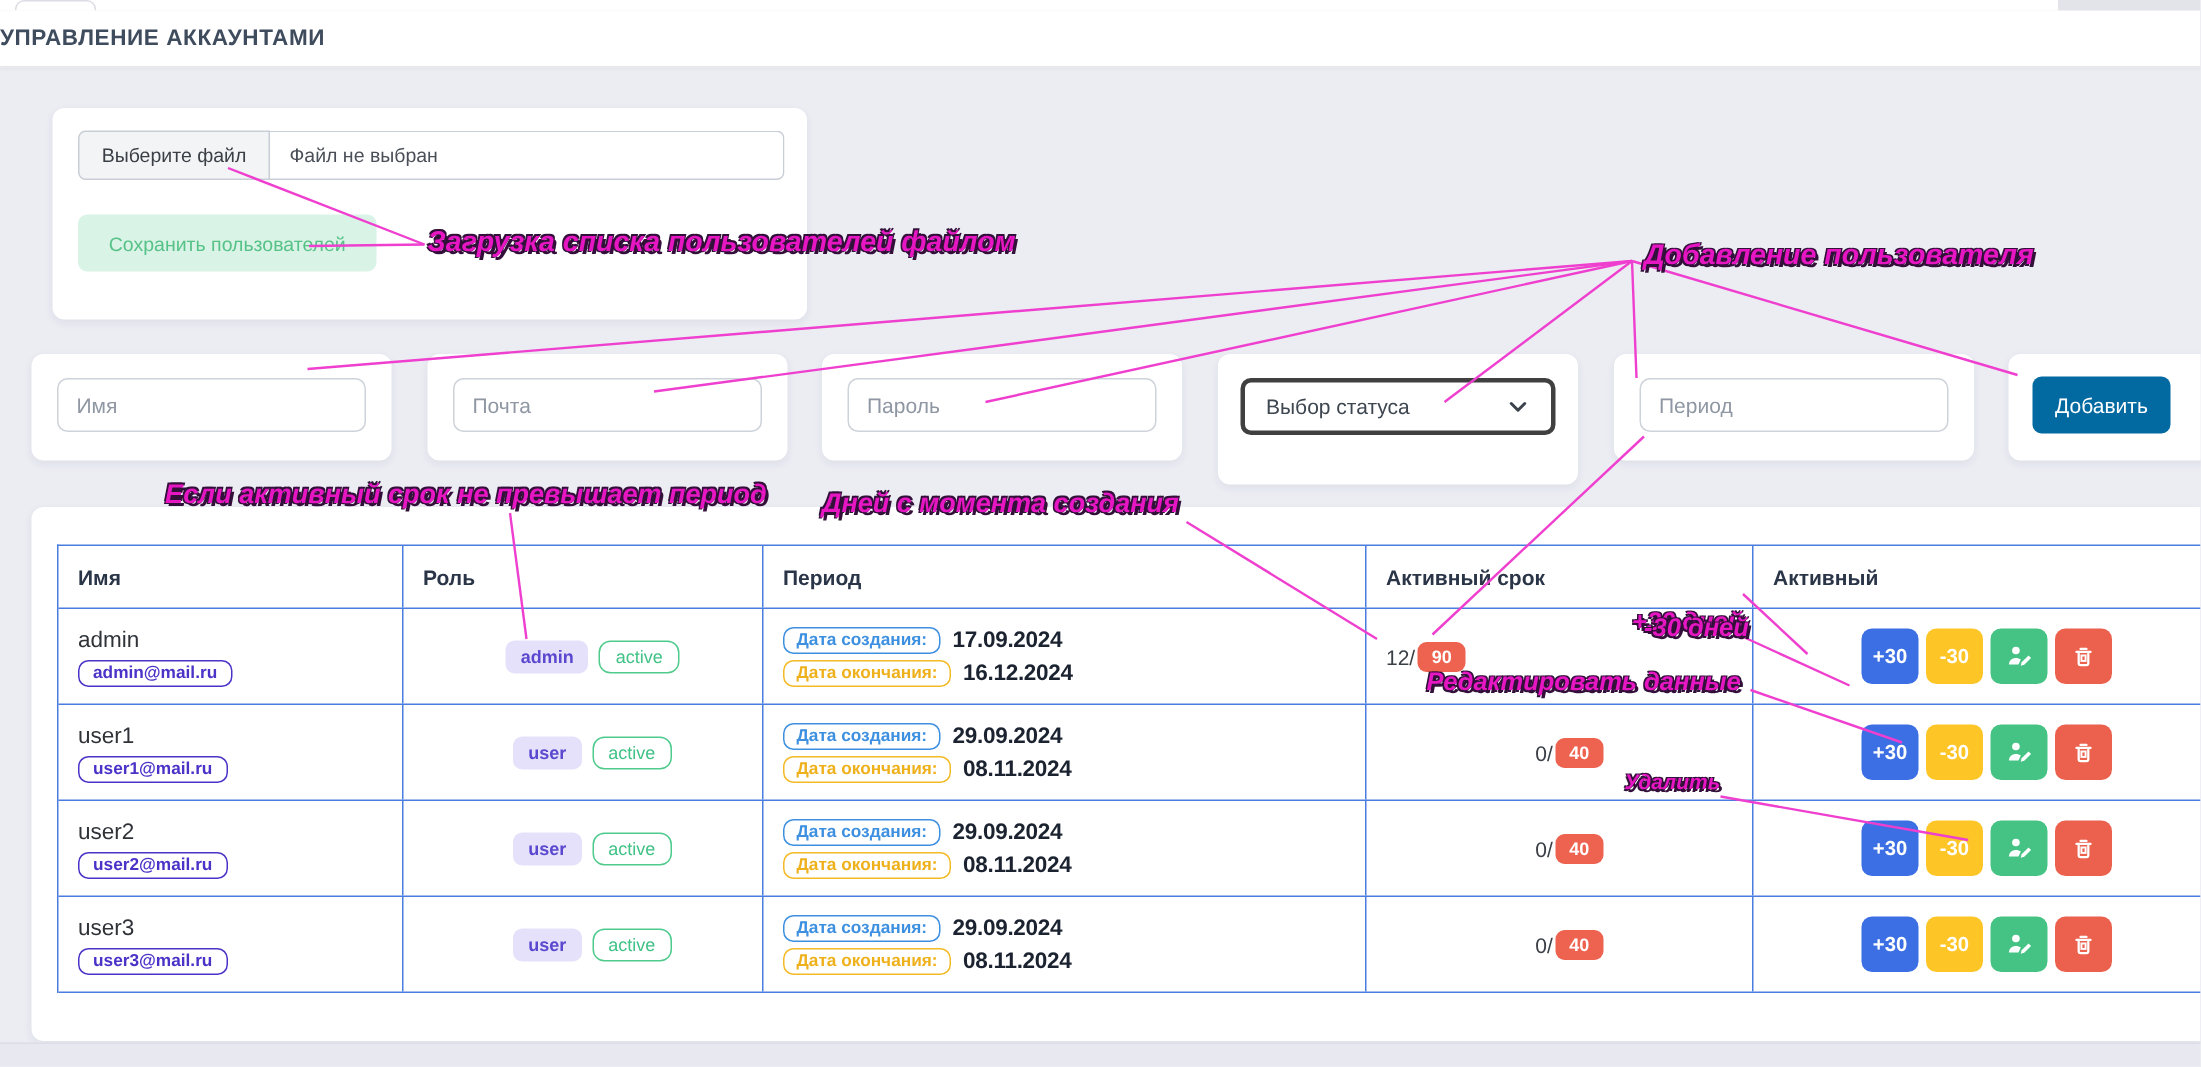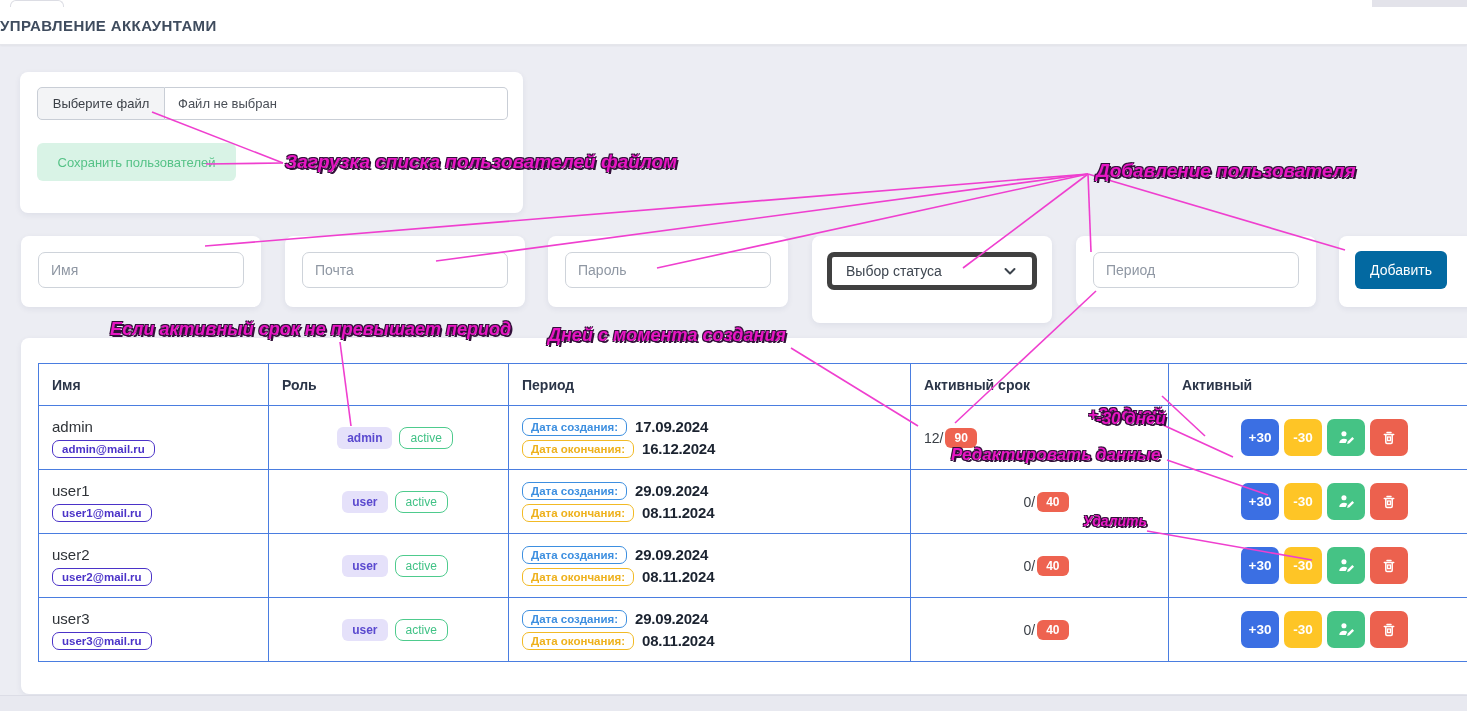--- a/index.html
+++ b/index.html
@@ -20,41 +20,41 @@
 
   
   .header-bar { left:0; top:7px; width:1467px; height:38px; background:#ffffff;
     border-bottom:1px solid #e5e6eb; box-shadow:0 1px 2px rgba(0,0,0,.05);
     display:flex; align-items:center; }
   .page-title { font-size:15px; font-weight:bold; color:#3f4c5e; letter-spacing:.4px; }
 
   .card { background:#ffffff; border-radius:8px; box-shadow:0 2px 6px rgba(30,40,80,.07); }
 
   
-  .upload-card { left:20px; top:72px; width:503px; height:141px;text-decoration:underline; }
+  .upload-card { left:35px; top:72px; width:503px; height:141px;text-decoration:underline; }
   .file-group { left:17px; top:15px; width:471px; height:33px; display:flex; }
   .file-label { width:128px; height:33px; background:#f3f4f6; border:1px solid #c9ced6;
     border-radius:5px 0 0 5px; display:flex; align-items:center; justify-content:center;
     font-size:13px; color:#3a3f46; }
   .file-name { flex:1; height:33px; background:#fff; border:1px solid #c9ced6; border-left:none;
     border-radius:0 5px 5px 0; display:flex; align-items:center; padding-left:13px;
     font-size:13px; color:#4a4f57; }
   .save-users-btn { left:17px; top:71px; width:199px; height:38px; background:#d9f3e6;
     border:none; border-radius:6px; font-size:13px; color:#56c287; cursor:pointer;
     font-family:inherit; }
 
   
   .form-card { top:236px; height:71px; }
   .form-card.tall { height:87px; }
   .tb-input { position:absolute; left:17px; top:16px; width:206px; height:36px;
     border:1px solid #ced3da; border-radius:7px; padding:0 12px; font-size:14px;
     color:#3e4650; background:#fff; font-family:inherit; }
   .tb-input::placeholder { color:#8f97a3; opacity:1; }
   .status-select { position:absolute; left:15px; top:16px; width:210px; height:38px;
-    border:5px solid #404040; border-radius:7px; background:#fff; display:flex;
+    border:3px solid #404040; border-radius:7px; background:#fff; display:flex;
     align-items:center; justify-content:space-between; padding:0 14px; font-size:14px;
     color:#3e4650; cursor:pointer; }
   .add-btn { position:absolute; left:16px; top:15px; width:92px; height:38px;
     background:#0369a1; color:#fff; border:none; border-radius:6px; font-size:14px;
     cursor:pointer; font-family:inherit; }
 
   
   .table-card { left:21px; top:338px; width:1446px; height:356px; border-radius:8px 0 0 8px; }
   .acc-table { position:absolute; left:17px; top:25px; width:1429px;
     border-top:1px solid #4a7de0; border-left:1px solid #4a7de0; }

